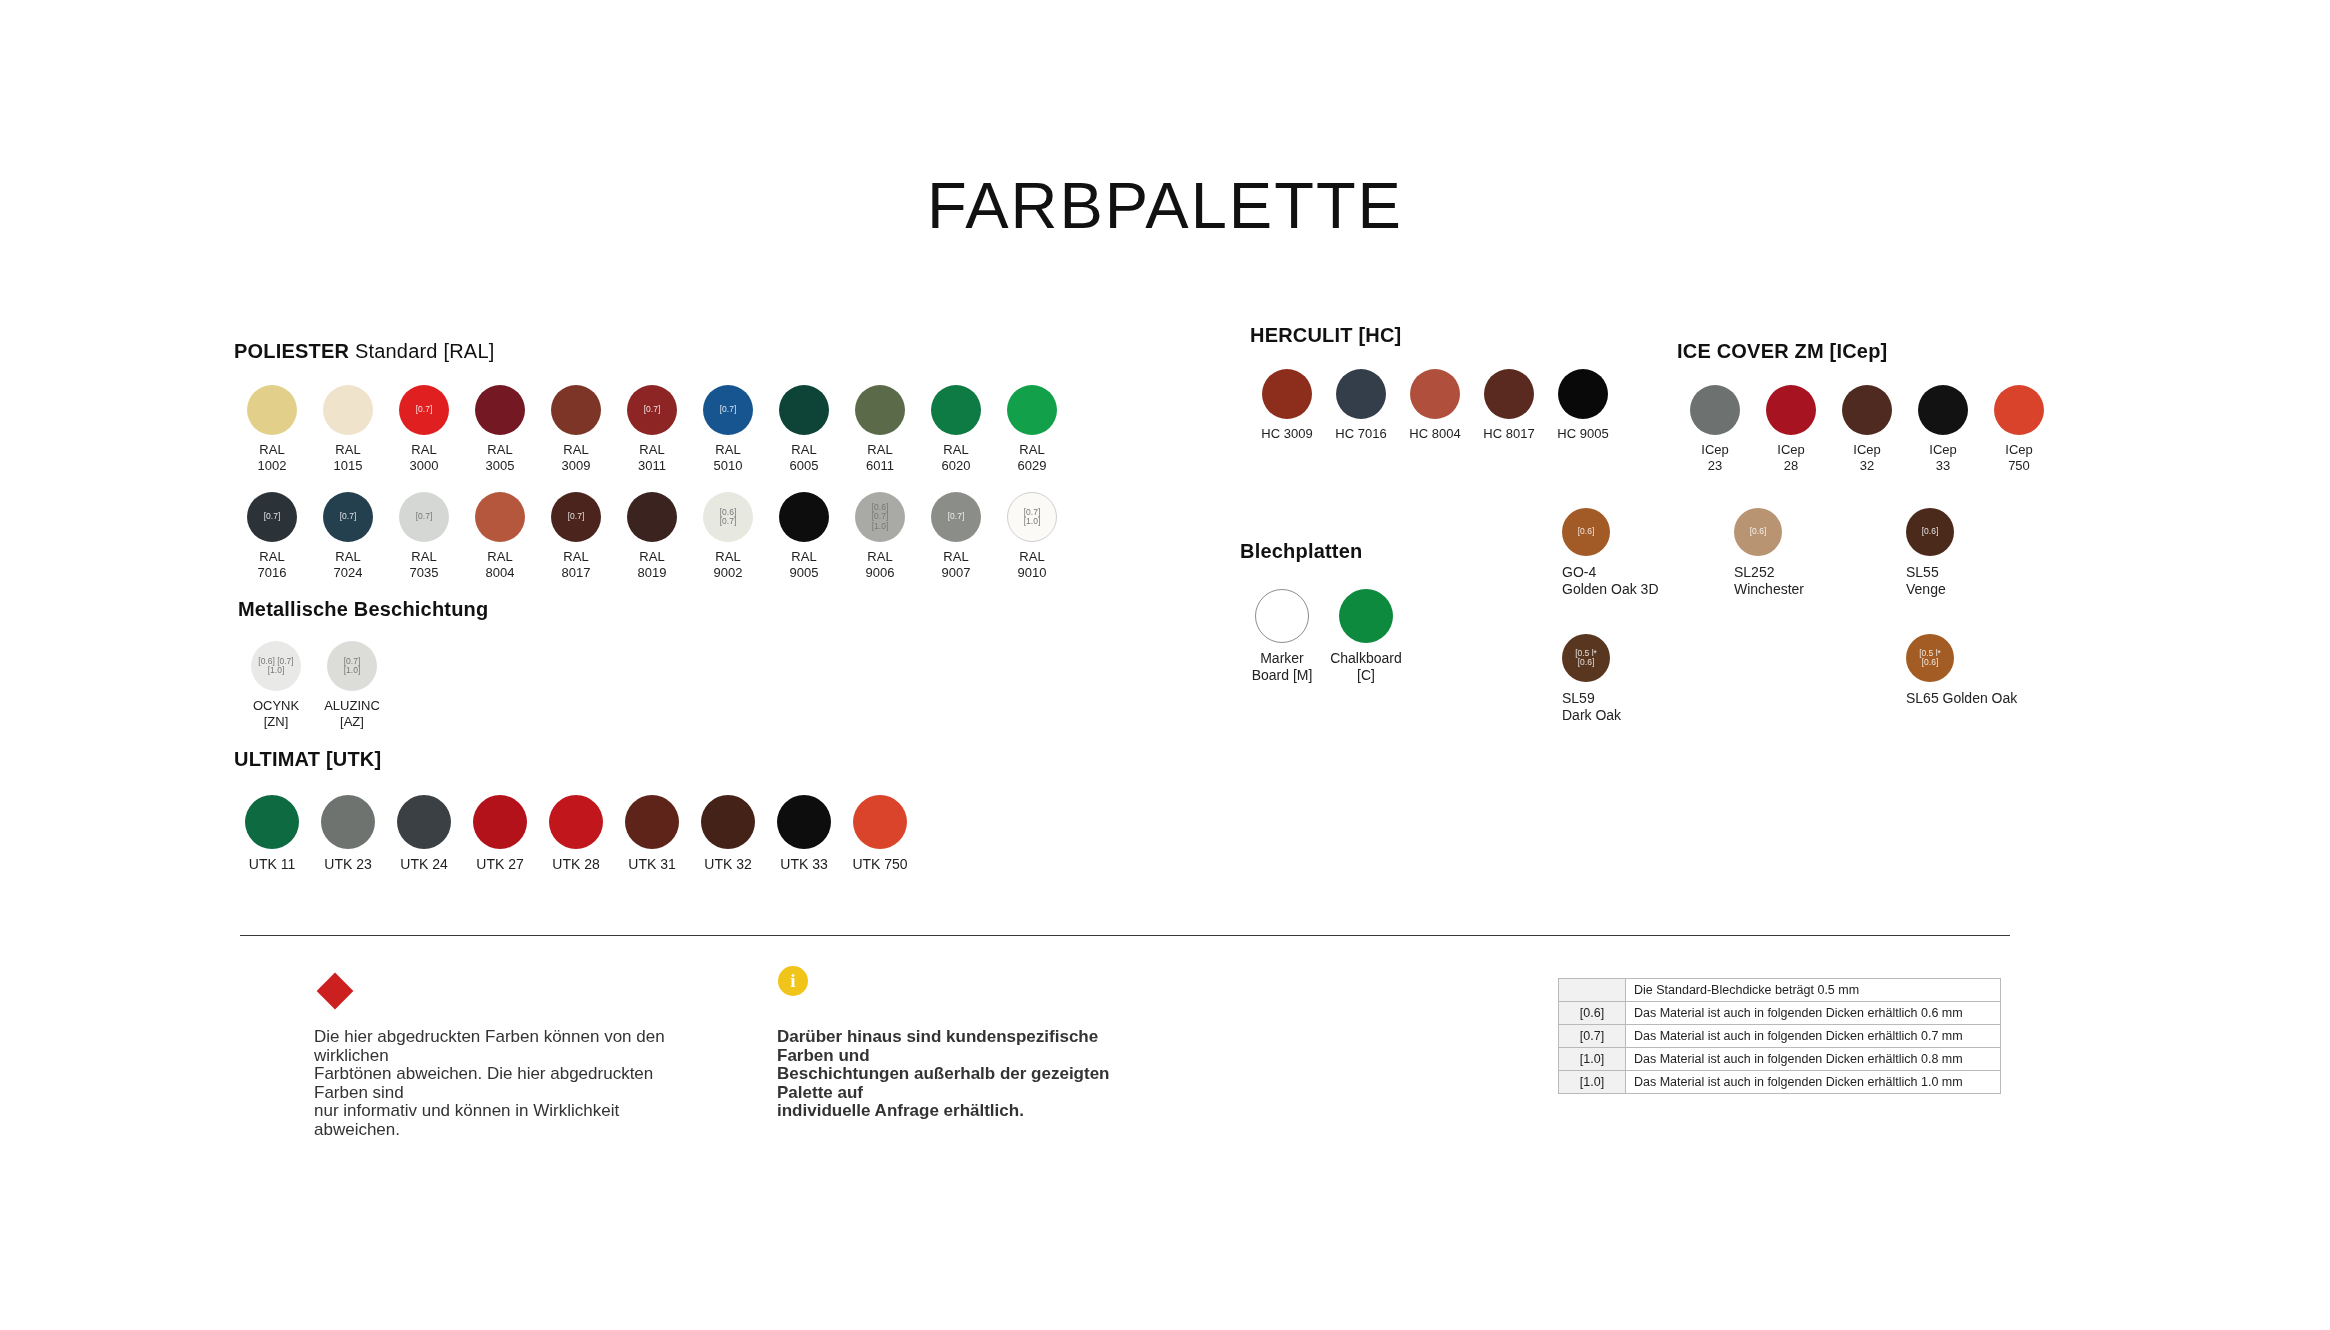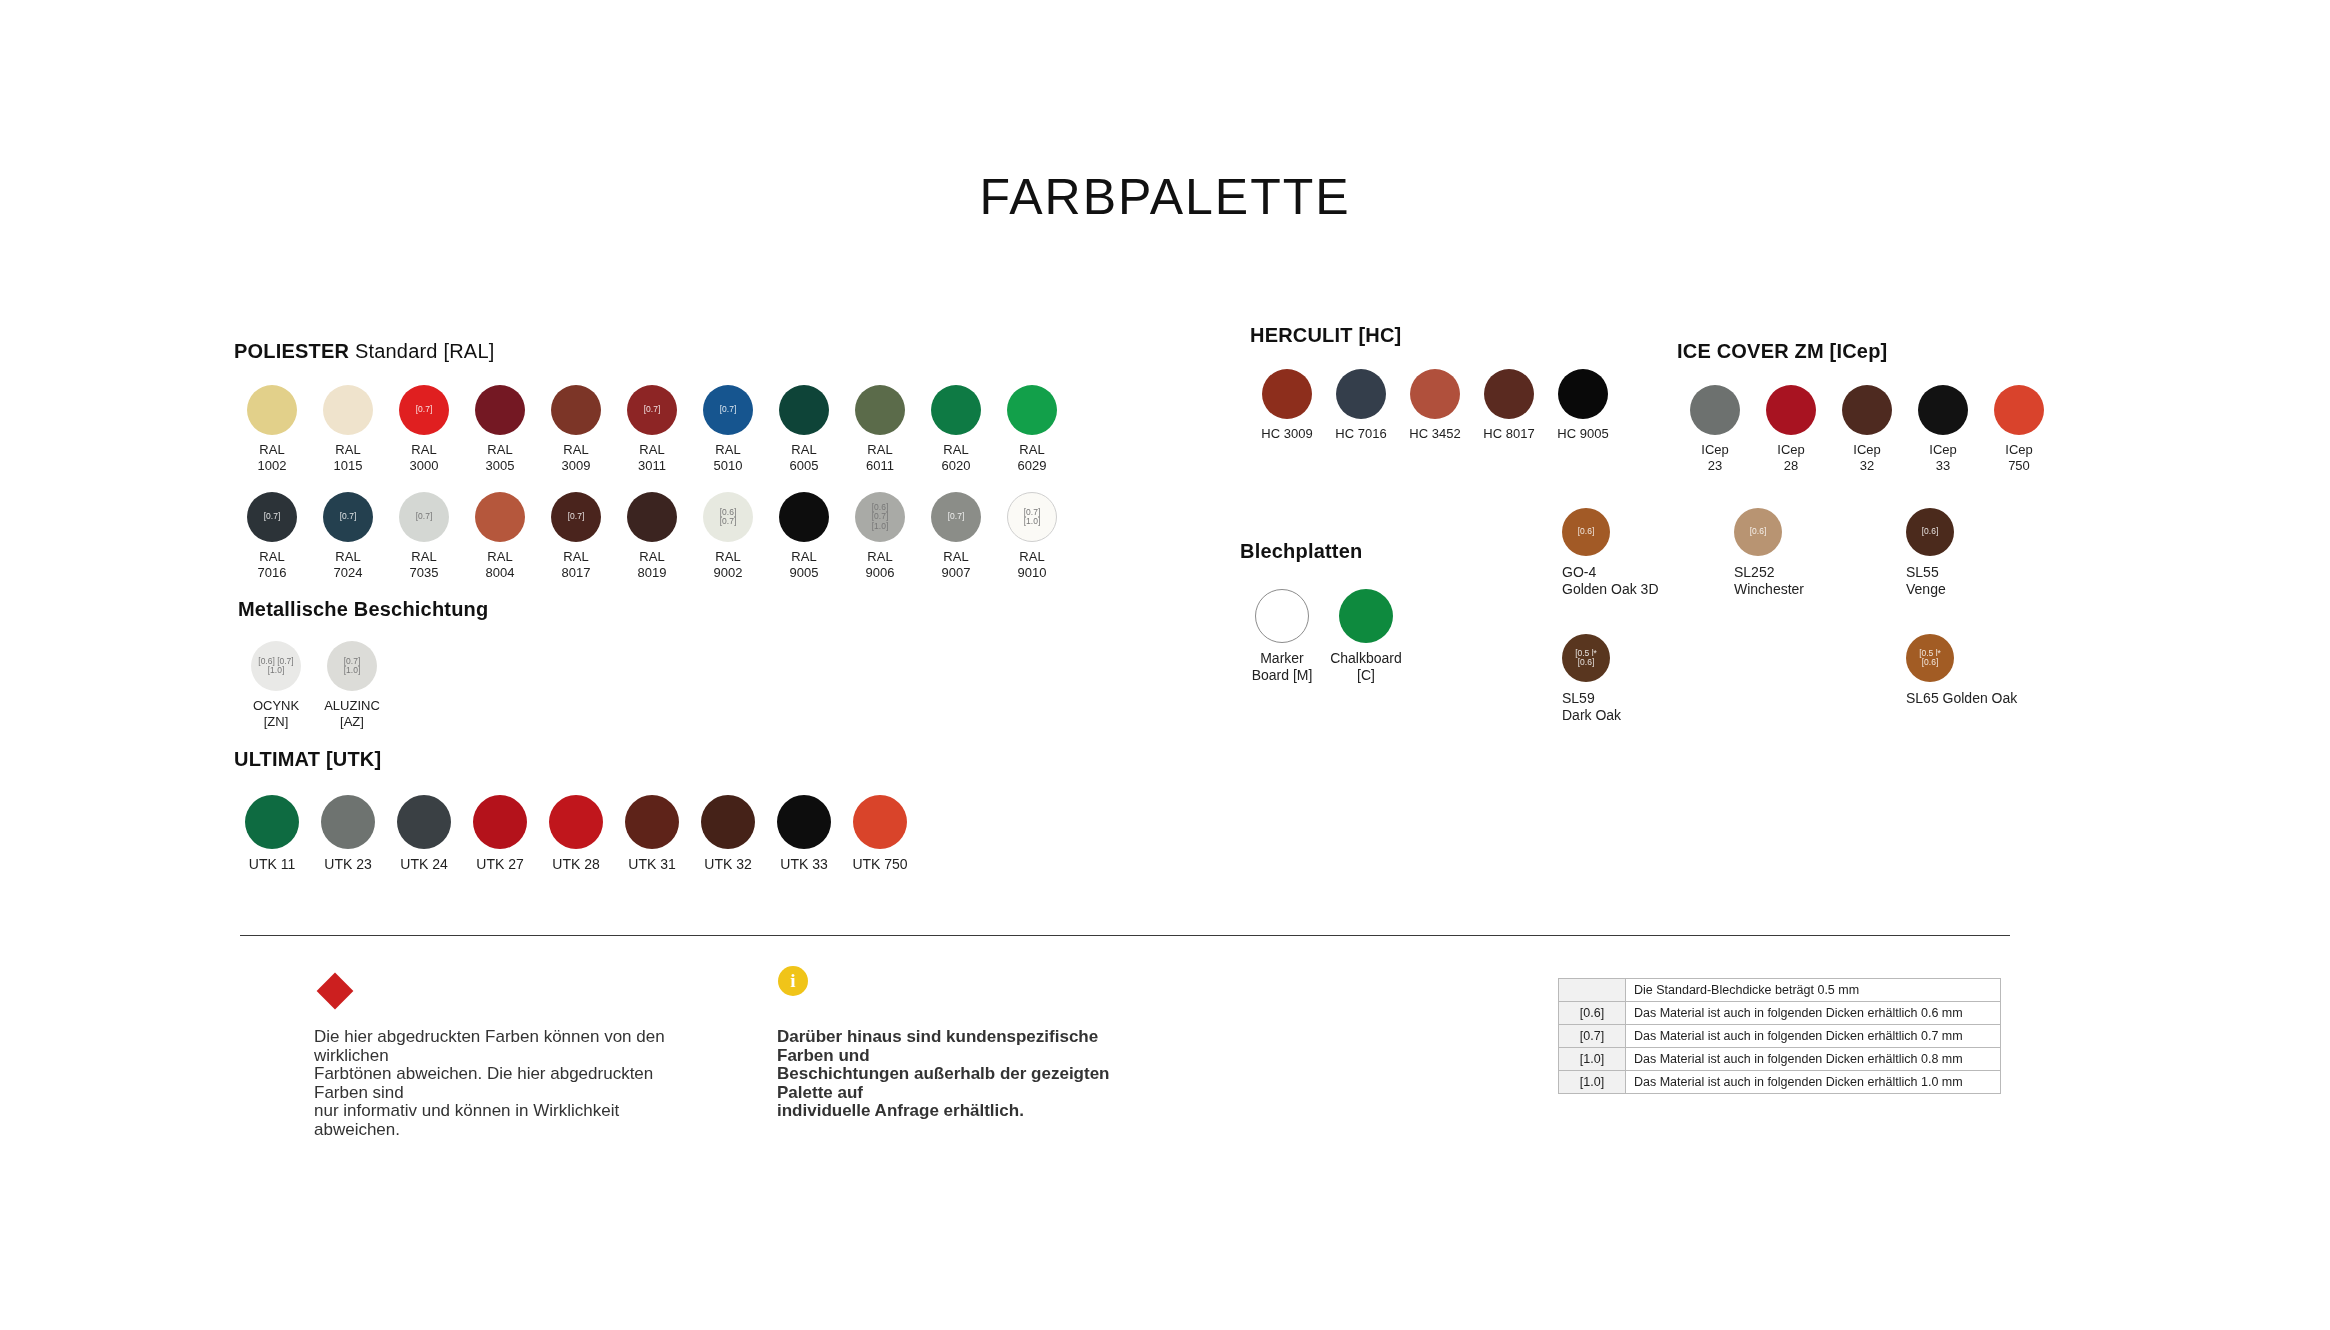--- a/index.html
+++ b/index.html
@@ -21,21 +21,21 @@
     height: 1330px;
   }
 
   
   .title {
     position: absolute;
     top: 168px;
     left: 0;
     width: 2330px;
     text-align: center;
-    font-size: 50px;
+    font-size: 65px;
     font-weight: 300;
     letter-spacing: 2px;
     color: #111;
   }
 
   
   .section-heading {
     font-size: 20px;
     font-weight: bold;
     color: #111;
@@ -437,21 +437,21 @@
         <div class="swatch">
           <div class="dot" style="background: rgb(141, 46, 28);"></div>
           <div class="label">HC 3009</div>
         </div>
         <div class="swatch">
           <div class="dot" style="background: rgb(52, 62, 75);"></div>
           <div class="label">HC 7016</div>
         </div>
         <div class="swatch">
           <div class="dot" style="background: rgb(176, 80, 60);"></div>
-          <div class="label">HC 3452</div>
+          <div class="label">HC 8004</div>
         </div>
         <div class="swatch">
           <div class="dot" style="background: rgb(90, 42, 32);"></div>
           <div class="label">HC 8017</div>
         </div>
         <div class="swatch">
           <div class="dot" style="background: rgb(9, 9, 9);"></div>
           <div class="label">HC 9005</div>
         </div>
       </div>

